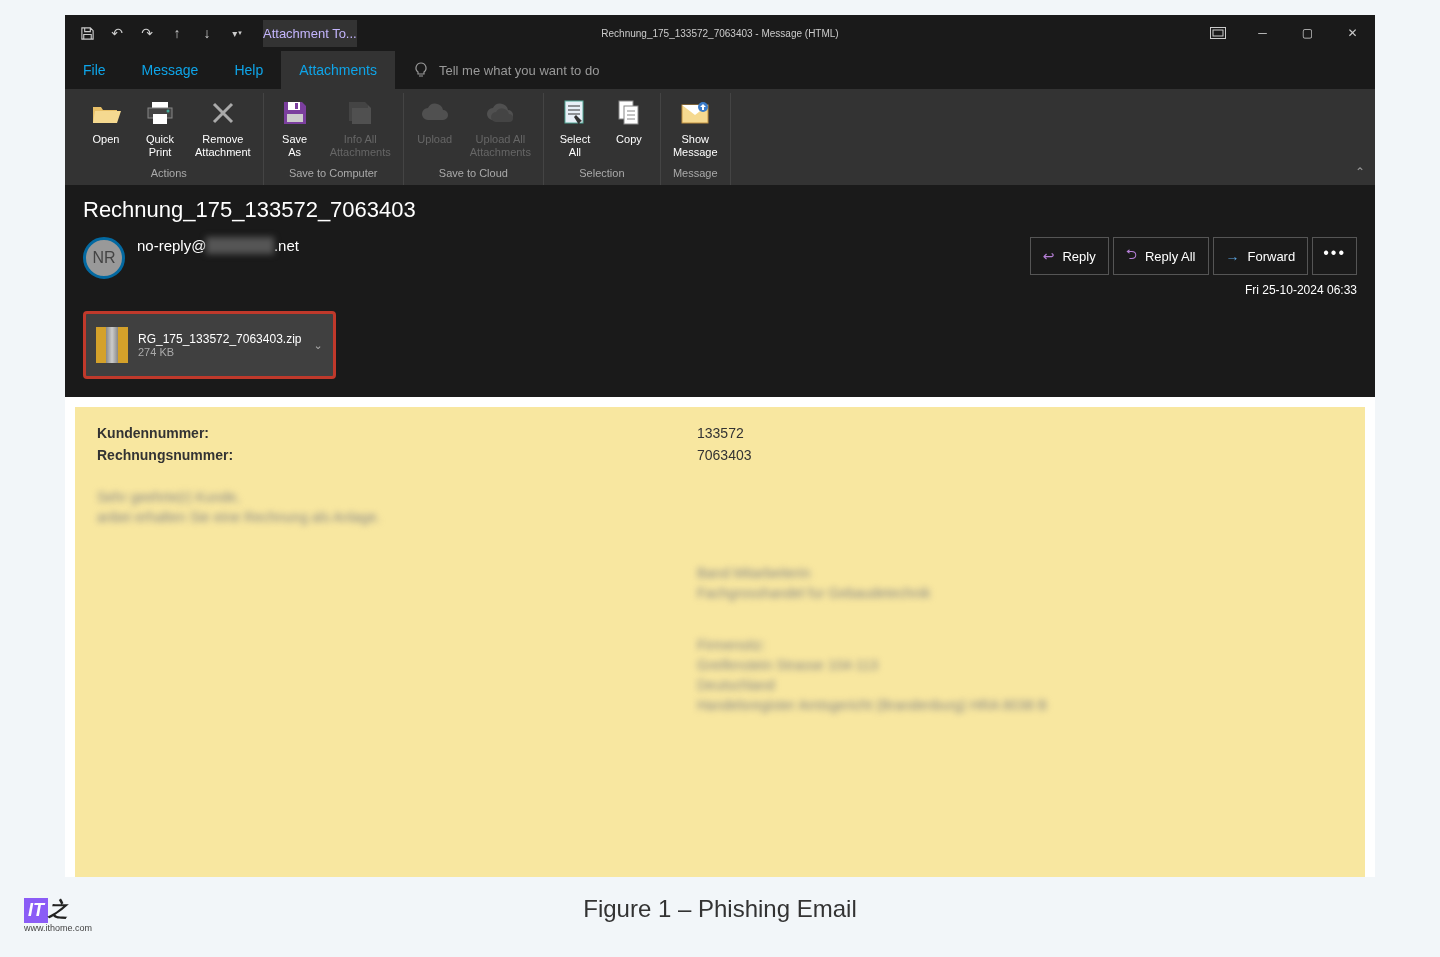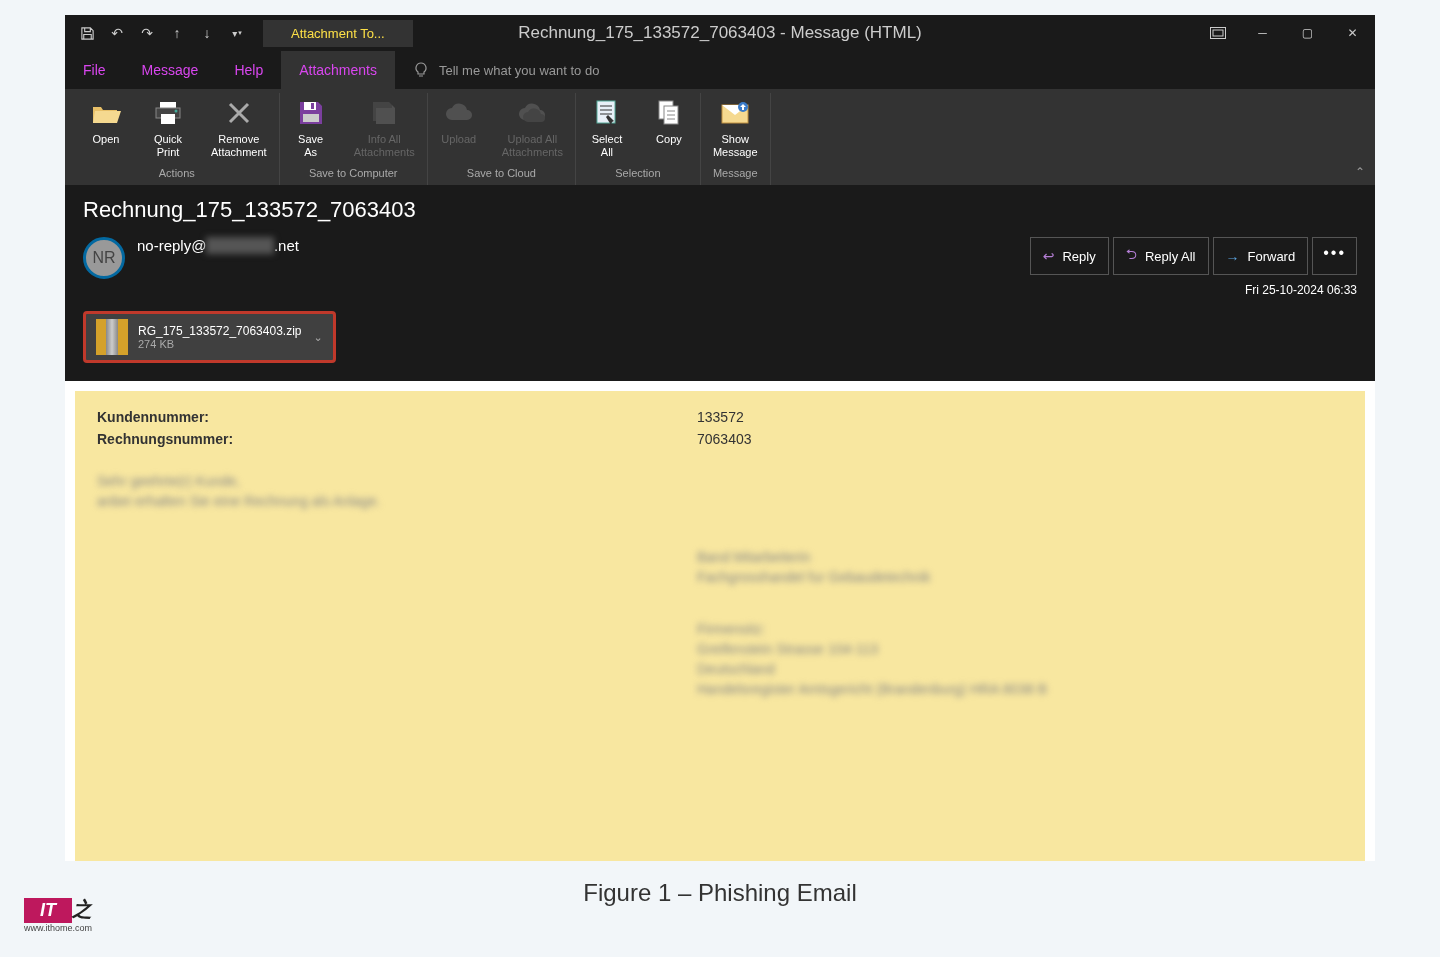--- a/index.html
+++ b/index.html
@@ -4,37 +4,37 @@
   <style>
     * { margin: 0; padding: 0; box-sizing: border-box; font-family: 'Segoe UI', Arial, sans-serif; }
     body { background: #f2f6f9; padding: 15px; }
     .app-window { background: #1a1a1a; width: 1310px; margin: 0 auto; color: #fff; }
     
     
     .title-bar { height: 36px; display: flex; align-items: center; background: #1a1a1a; position: relative; }
     .qat { display: flex; align-items: center; padding: 0 8px; gap: 2px; }
     .qat-btn { width: 28px; height: 28px; display: flex; align-items: center; justify-content: center; cursor: pointer; color: #ccc; font-size: 14px; }
     .qat-btn.small { font-size: 10px; }
-    .tab-attach { background: #333; padding: 6px 28px; font-size: 13px; color: #fde047; margin-left: 4px; }
-    .window-title { position: absolute; left: 50%; transform: translateX(-50%); font-size: 17px; color: #ccc; }
+    .tab-attach { background: #333; padding: 6px 0; font-size: 13px; color: #c4b5fd; margin-left: 4px; }
+    .window-title { position: absolute; left: 50%; transform: translateX(-50%); font-size: 10px; color: #ccc; }
     .window-controls { margin-left: auto; display: flex; }
     .win-ctrl { width: 45px; height: 36px; display: flex; align-items: center; justify-content: center; color: #ccc; font-size: 12px; cursor: pointer; }
     
     
     .menu-bar { height: 38px; display: flex; align-items: stretch; background: #1a1a1a; }
-    .menu-tab { padding: 0 18px; display: flex; align-items: center; font-size: 14px; color: #d946ef; cursor: pointer; }
+    .menu-tab { padding: 0 18px; display: flex; align-items: center; font-size: 14px; color: #0ea5e9; cursor: pointer; }
     .menu-tab.active { background: #333; }
     .tell-me { display: flex; align-items: center; margin-left: 18px; gap: 10px; color: #999; font-size: 13px; }
     .bulb { width: 16px; height: 16px; }
     
     
     .ribbon { background: #333; display: flex; padding: 4px 10px 0 10px; position: relative; }
     .ribbon-group { display: flex; flex-direction: column; align-items: center; padding: 0 6px; border-right: 1px solid #444; }
     .ribbon-group:last-child { border-right: none; }
-    .ribbon-row { display: flex; gap: 12px; }
+    .ribbon-row { display: flex; gap: 4px; }
     .ribbon-btn { display: flex; flex-direction: column; align-items: center; padding: 4px 6px; min-width: 50px; cursor: pointer; color: #fff; }
     .ribbon-btn.disabled { color: #666; }
     .ribbon-icon { width: 32px; height: 32px; display: flex; align-items: center; justify-content: center; margin-bottom: 4px; }
     .ribbon-label { font-size: 11px; text-align: center; line-height: 13px; white-space: pre-line; }
     .group-label { font-size: 11px; color: #aaa; padding: 4px 0 6px 0; }
     .ribbon-collapse { position: absolute; right: 10px; bottom: 6px; color: #999; font-size: 12px; cursor: pointer; }
     
     
     .msg-header { background: #1a1a1a; padding: 12px 18px 18px 18px; }
     .subject { font-size: 22px; font-weight: 300; color: #fff; margin-bottom: 14px; }
@@ -48,41 +48,41 @@
     .actions-right { display: flex; flex-direction: column; align-items: flex-end; gap: 8px; }
     .action-btns { display: flex; gap: 4px; }
     .action-btn { border: 1px solid #555; padding: 6px 12px; display: flex; align-items: center; gap: 8px; font-size: 13px; cursor: pointer; color: #fff; }
     .arr { font-size: 14px; }
     .arr.purple { color: #b57fd6; }
     .arr.blue { color: #5ca4e0; }
     .more-btn { border: 1px solid #555; padding: 6px 10px; cursor: pointer; letter-spacing: 2px;}
     .timestamp { font-size: 12px; color: #ffffff; }
     
     
-    .attachment-box { border: 3px solid #c0392b; background: #404040; display: inline-flex; align-items: center; padding: 5px 10px; margin-top: 14px; border-radius: 4px; cursor: pointer; }
+    .attachment-box { border: 3px solid #c0392b; background: #404040; display: inline-flex; align-items: center; padding: 13px 10px; margin-top: 14px; border-radius: 4px; cursor: pointer; }
     .att-icon { width: 32px; height: 36px; background: #d4a12a; margin-right: 10px; display: flex; align-items: center; justify-content: center; position: relative; }
     .att-icon::before { content: ''; position: absolute; top: 0; left: 50%; transform: translateX(-50%); width: 12px; height: 100%; background: linear-gradient(90deg,#888,#ccc,#888); }
     .att-info { display: flex; flex-direction: column; }
     .att-name { font-size: 12px; color: #fff; }
     .att-size { font-size: 11px; color: #aaa; }
     .att-chev { margin-left: 12px; color: #aaa; font-size: 11px; }
     
     
     .email-body-area { background: #fff; padding: 10px; height: 480px; overflow: hidden;}
     .email-content { background: #f8e7a0; padding: 18px 22px; height: 480px; color: #333; font-size: 14px; }
     .field-row { display: flex; margin-bottom: 6px; }
     .field-label { width: 600px; font-weight: bold; }
     .field-val { font-weight: normal; }
     .blurred-line { color: #888; filter: blur(3px); -webkit-filter: blur(3px); margin-top: 4px; font-size: 14px;}
     .sig-block { margin-left: 600px; margin-top: 40px; }
     
     
     .caption { text-align: center; font-size: 24px; color: #333; padding: 18px 0; font-weight: 300; }
     .watermark { position: fixed; bottom: 24px; left: 24px; }
-    .wm-logo { background: #be185d; color: #fff; font-weight: bold; padding: 2px 16px; font-size: 18px; display: inline-block; font-style: italic;}
+    .wm-logo { background: #8b5cf6; color: #fff; font-weight: bold; padding: 2px 4px; font-size: 18px; display: inline-block; font-style: italic;}
     .wm-scrib { color: #222; font-style: italic; font-size: 20px; font-weight: 800; }
     .wm-url { font-size: 9px; color: #444; }
     
     svg { display: block; }
   </style>
 </head>
 <body>
 
 <div class="app-window">
 

